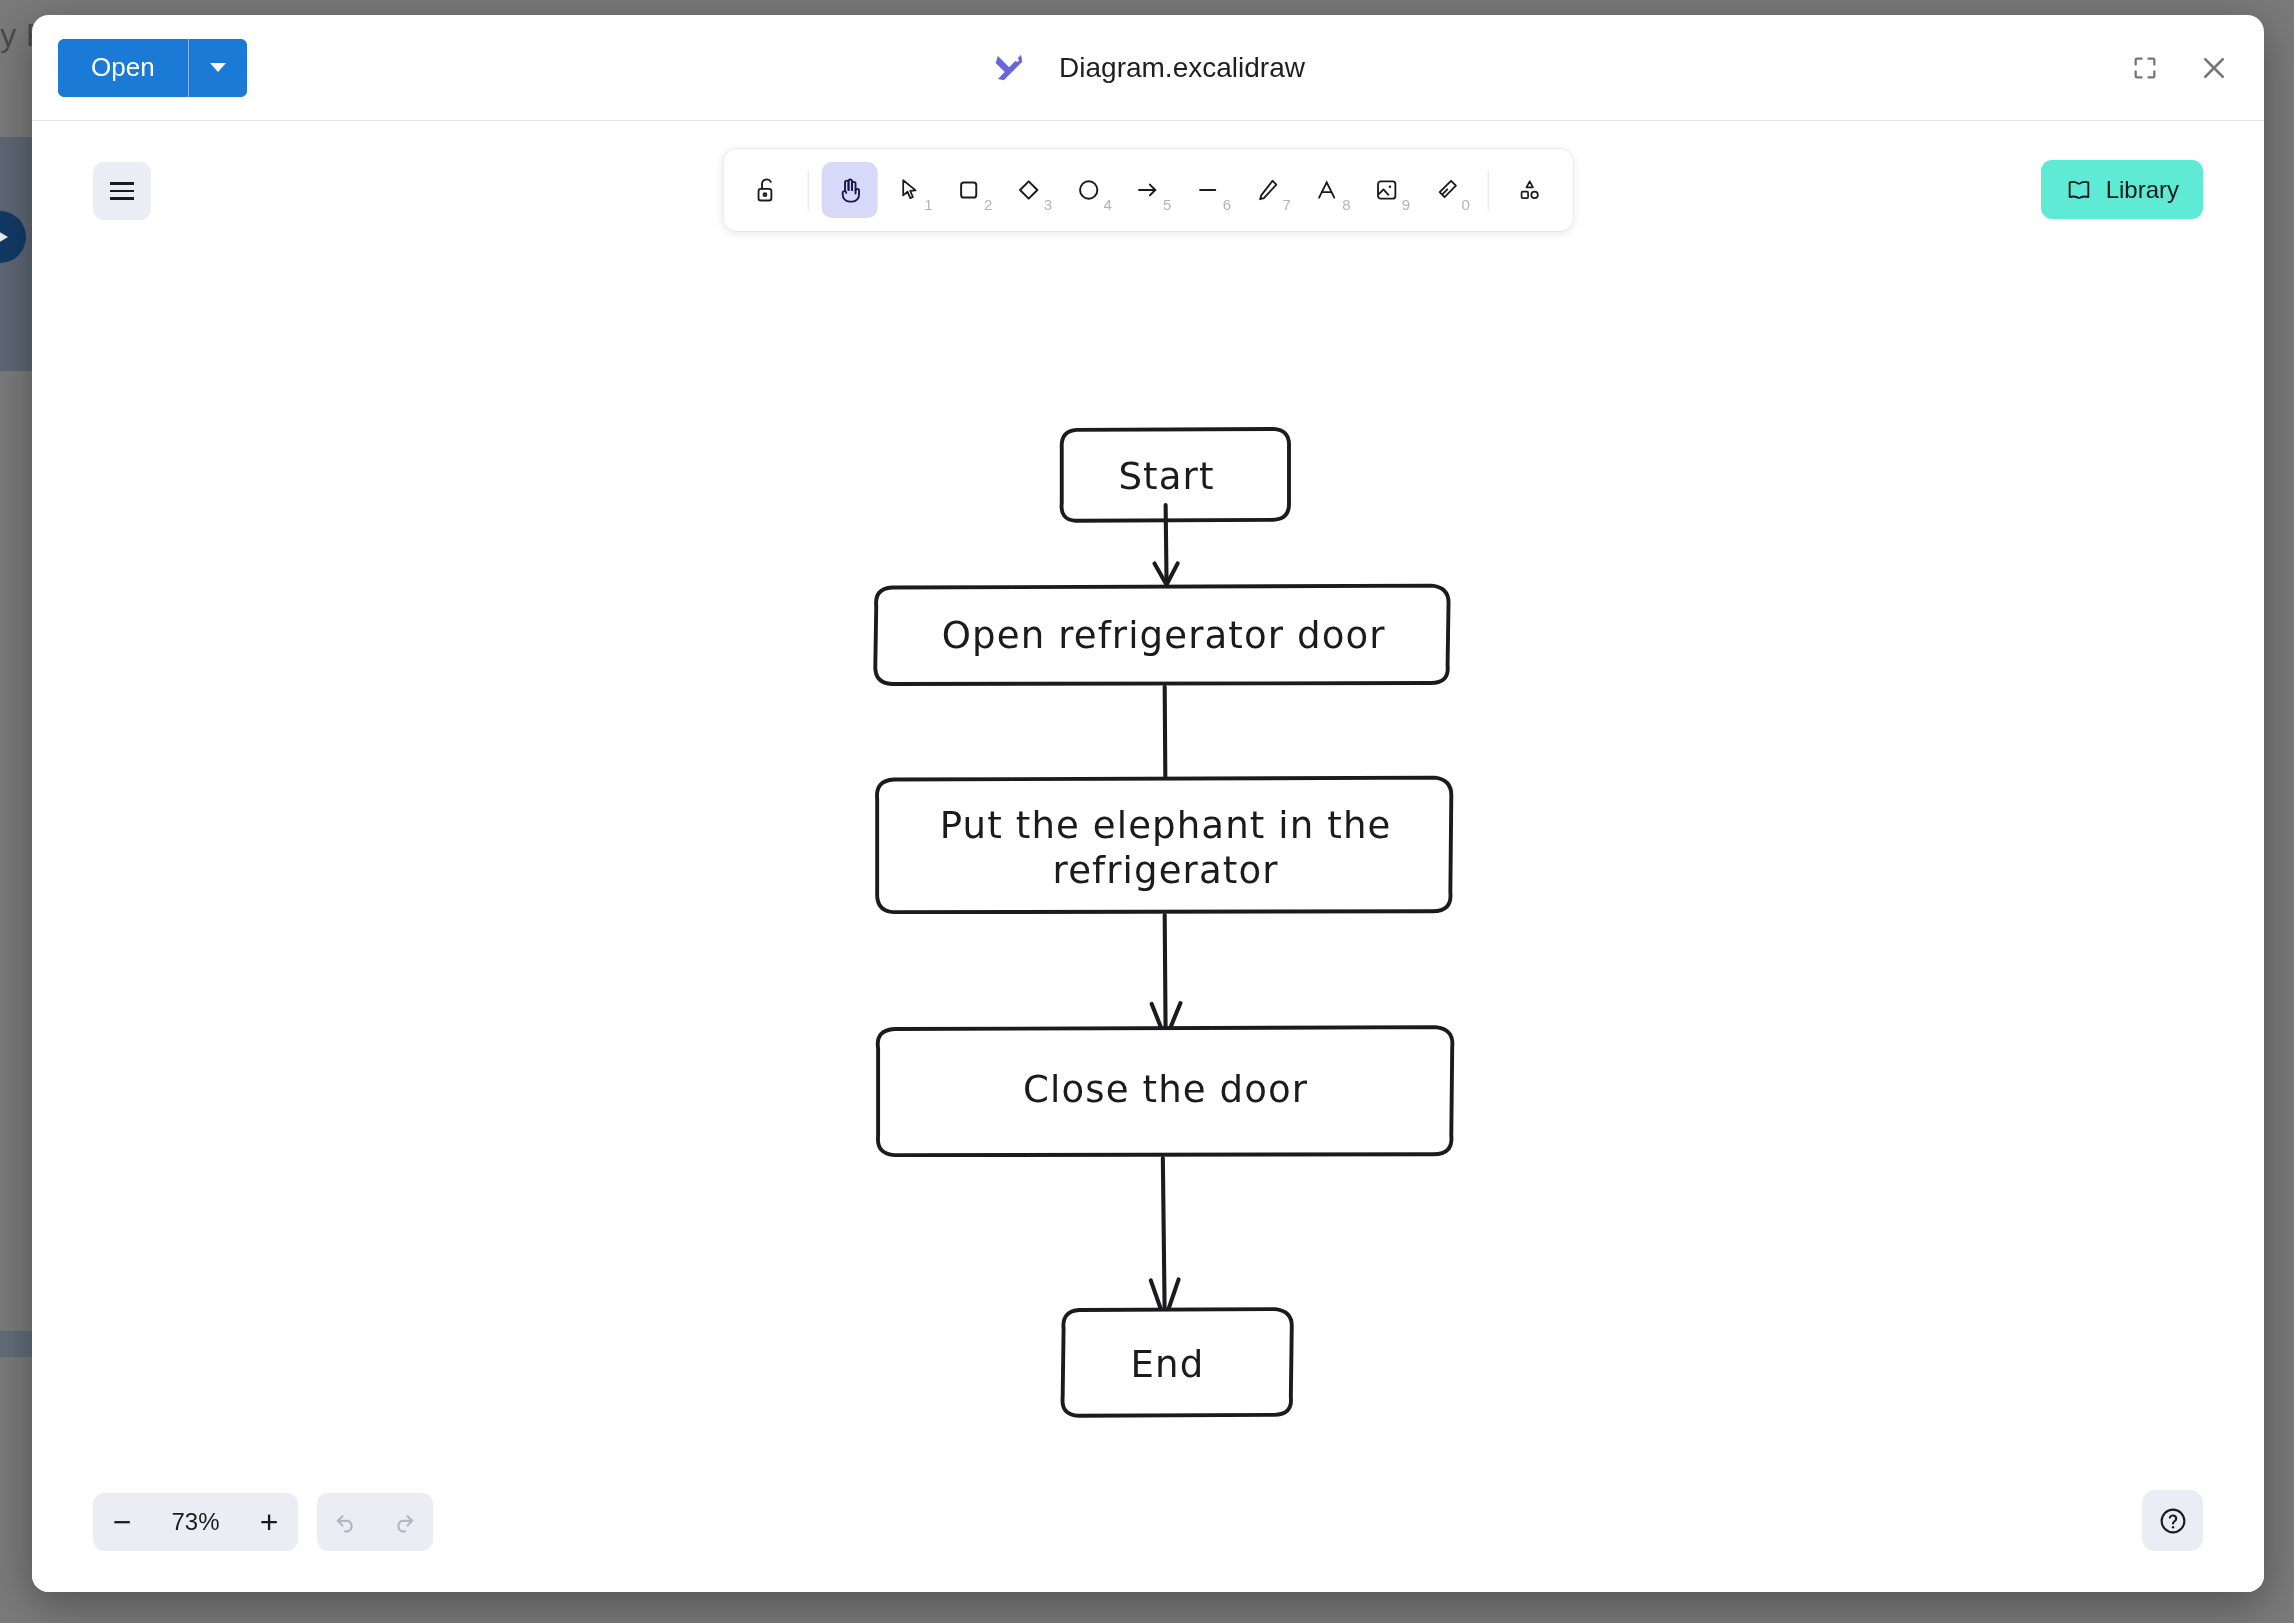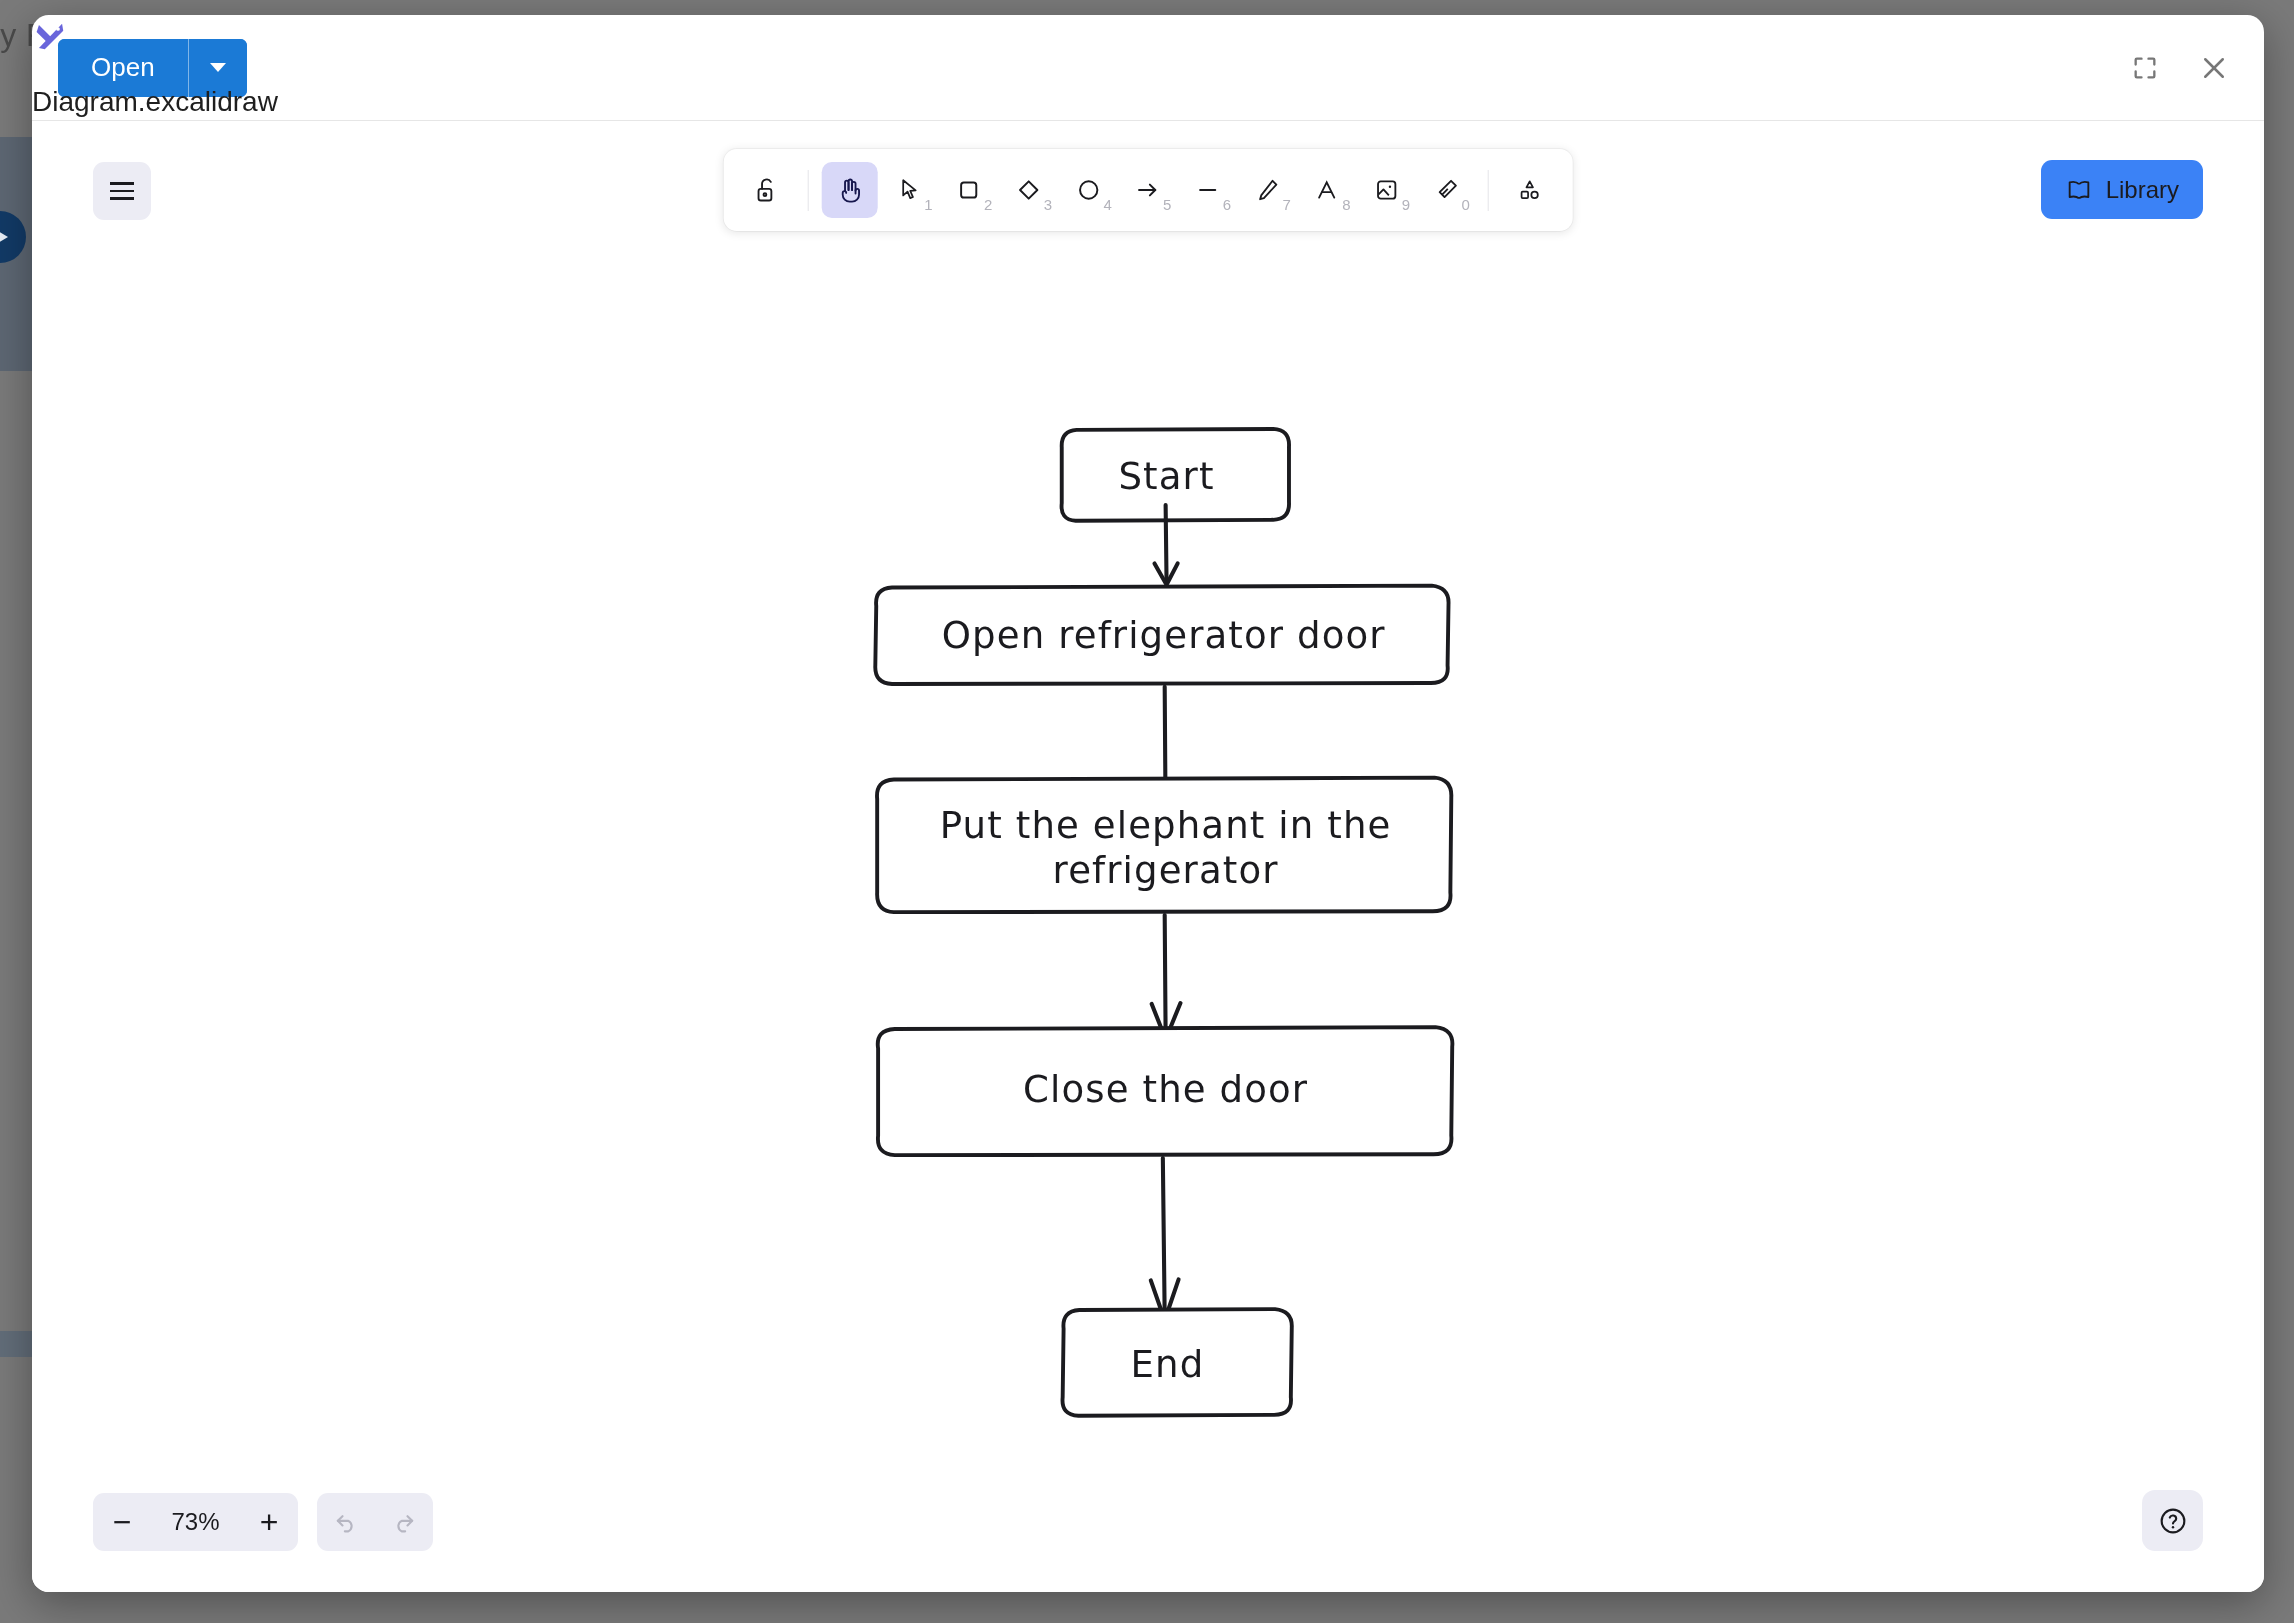--- a/index.html
+++ b/index.html
@@ -81,22 +81,22 @@
   }
   .save-caret i {
     display: block; width: 0; height: 0;
     border-left: 8.3px solid transparent;
     border-right: 8.3px solid transparent;
     border-top: 9.3px solid #fff;
   }
 
   .title-wrap {
     position: absolute; left: 0; right: 0; top: 0; bottom: 0;
-    display: flex; justify-content: center;
-    gap: 31px; pointer-events: none; flex-direction: column;
+    display: flex; align-items: center; justify-content: center;
+    gap: 31px; pointer-events: none;
   }
   .logo { width: 37px; height: 37px; flex: 0 0 37px; }
   .doc-title {
     font-size: 28px; color: #1f1f1f; font-weight: 400;
     font-family: "Liberation Sans", sans-serif;
   }
 
   .win-actions {
     margin-left: auto; margin-right: 28px;
     display: flex; align-items: center; gap: 24px;
@@ -148,21 +148,21 @@
   .tool .num {
     position: absolute; right: 4.6px; bottom: 4.6px;
     font-size: 15px; color: #b3b3bb;
     font-family: "Liberation Sans", sans-serif;
   }
   .tb-sep { width: 0.9px; height: 41px; background: #e4e4e8; margin: 0 9.3px; }
 
   .library-btn {
     position: absolute; right: 61px; top: 39px;
     height: 59px; padding: 16px 24px;
-    background: #3b82f6; border-radius: 11px;
+    background: #5eead4; border-radius: 11px;
     display: flex; align-items: center; gap: 13px;
     cursor: pointer; border: 0;
     font-size: 24px; color: #1b1b1f;
     font-family: "Liberation Sans", sans-serif;
   }
 
   
   .diagram { position: absolute; left: 0; top: 0; width: 100%; height: 100%; }
 
   

